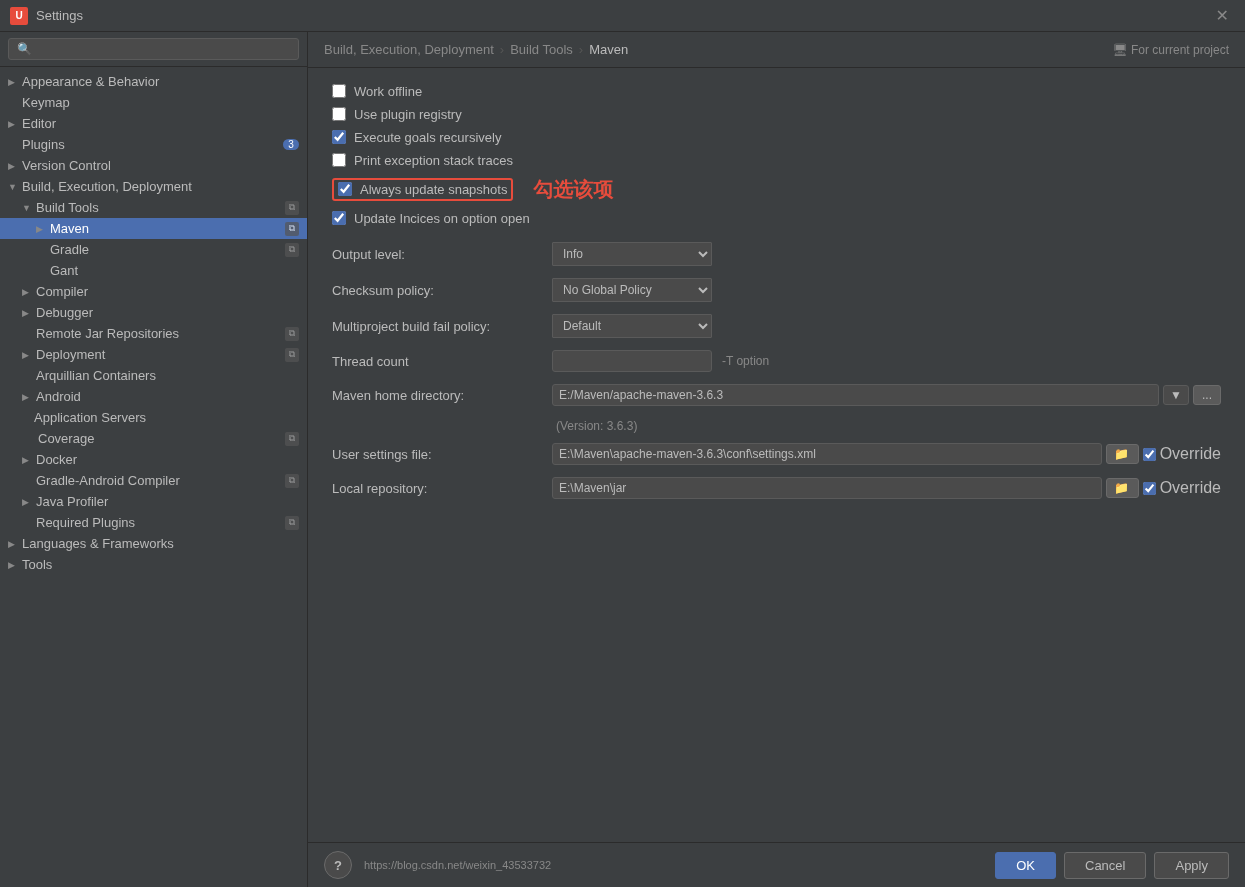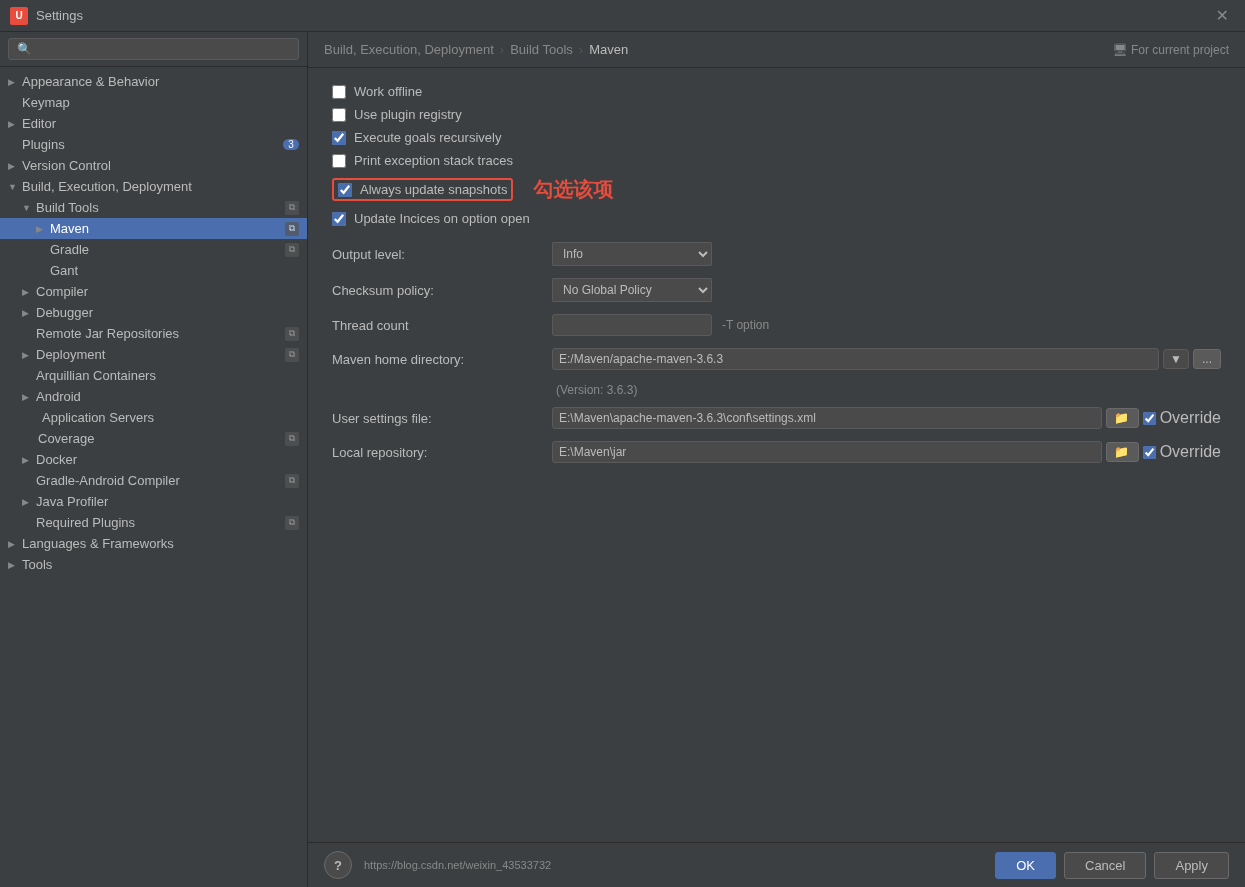--- a/index.html
+++ b/index.html
@@ -147,21 +147,21 @@
 
     .settings-panel {
       flex: 1;
       padding: 16px 24px;
       overflow-y: auto;
     }
 
     
     .checkbox-row {
       display: flex;
-      align-items: center;
+      align-items: flex-start;
       margin-bottom: 8px;
     }
     .checkbox-row input[type="checkbox"] {
       margin-right: 8px;
       cursor: pointer;
       width: 14px; height: 14px;
       accent-color: #4b6eaf;
     }
     .checkbox-row label {
       cursor: pointer;
@@ -404,21 +404,21 @@
           <div class="copy-icon">⧉</div>
         </div>
         <div class="tree-item" style="padding-left: 22px;">
           <span class="arrow" style="font-size: 9px;"></span>
           <span class="item-label">Arquillian Containers</span>
         </div>
         <div class="tree-item" style="padding-left: 22px;">
           <span class="arrow" style="font-size: 9px;">▶</span>
           <span class="item-label">Android</span>
         </div>
-        <div class="tree-item" style="padding-left: 28px;">
+        <div class="tree-item" style="padding-left: 20px;">
           <span class="arrow" style="font-size: 9px;"></span>
           <span class="item-label">Application Servers</span>
         </div>
         <div class="tree-item" style="padding-left: 24px;">
           <span class="arrow" style="font-size: 9px;"></span>
           <span class="item-label">Coverage</span>
           <div class="copy-icon">⧉</div>
         </div>
         <div class="tree-item" style="padding-left: 22px;">
           <span class="arrow" style="font-size: 9px;">▶</span>
@@ -516,20 +516,30 @@
         <div class="form-control">
           <select class="dropdown">
             <option>No Global Policy</option>
             <option>Fail</option>
             <option>Warn</option>
             <option>Ignore</option>
           </select>
         </div>
       </div>
 
+      <div class="form-row">
+        <span class="form-label">Multiproject build fail policy:</span>
+        <div class="form-control">
+          <select class="dropdown">
+            <option>Default</option>
+            <option>Fail at end</option>
+            <option>Never fail</option>
+          </select>
+        </div>
+      </div>
 
       <div class="form-row">
         <span class="form-label">Thread count</span>
         <div class="form-control">
           <input class="text-input" type="text" value="" style="">
           <span class="t-option-label">-T option</span>
         </div>
       </div>
 
       <div class="form-row">

